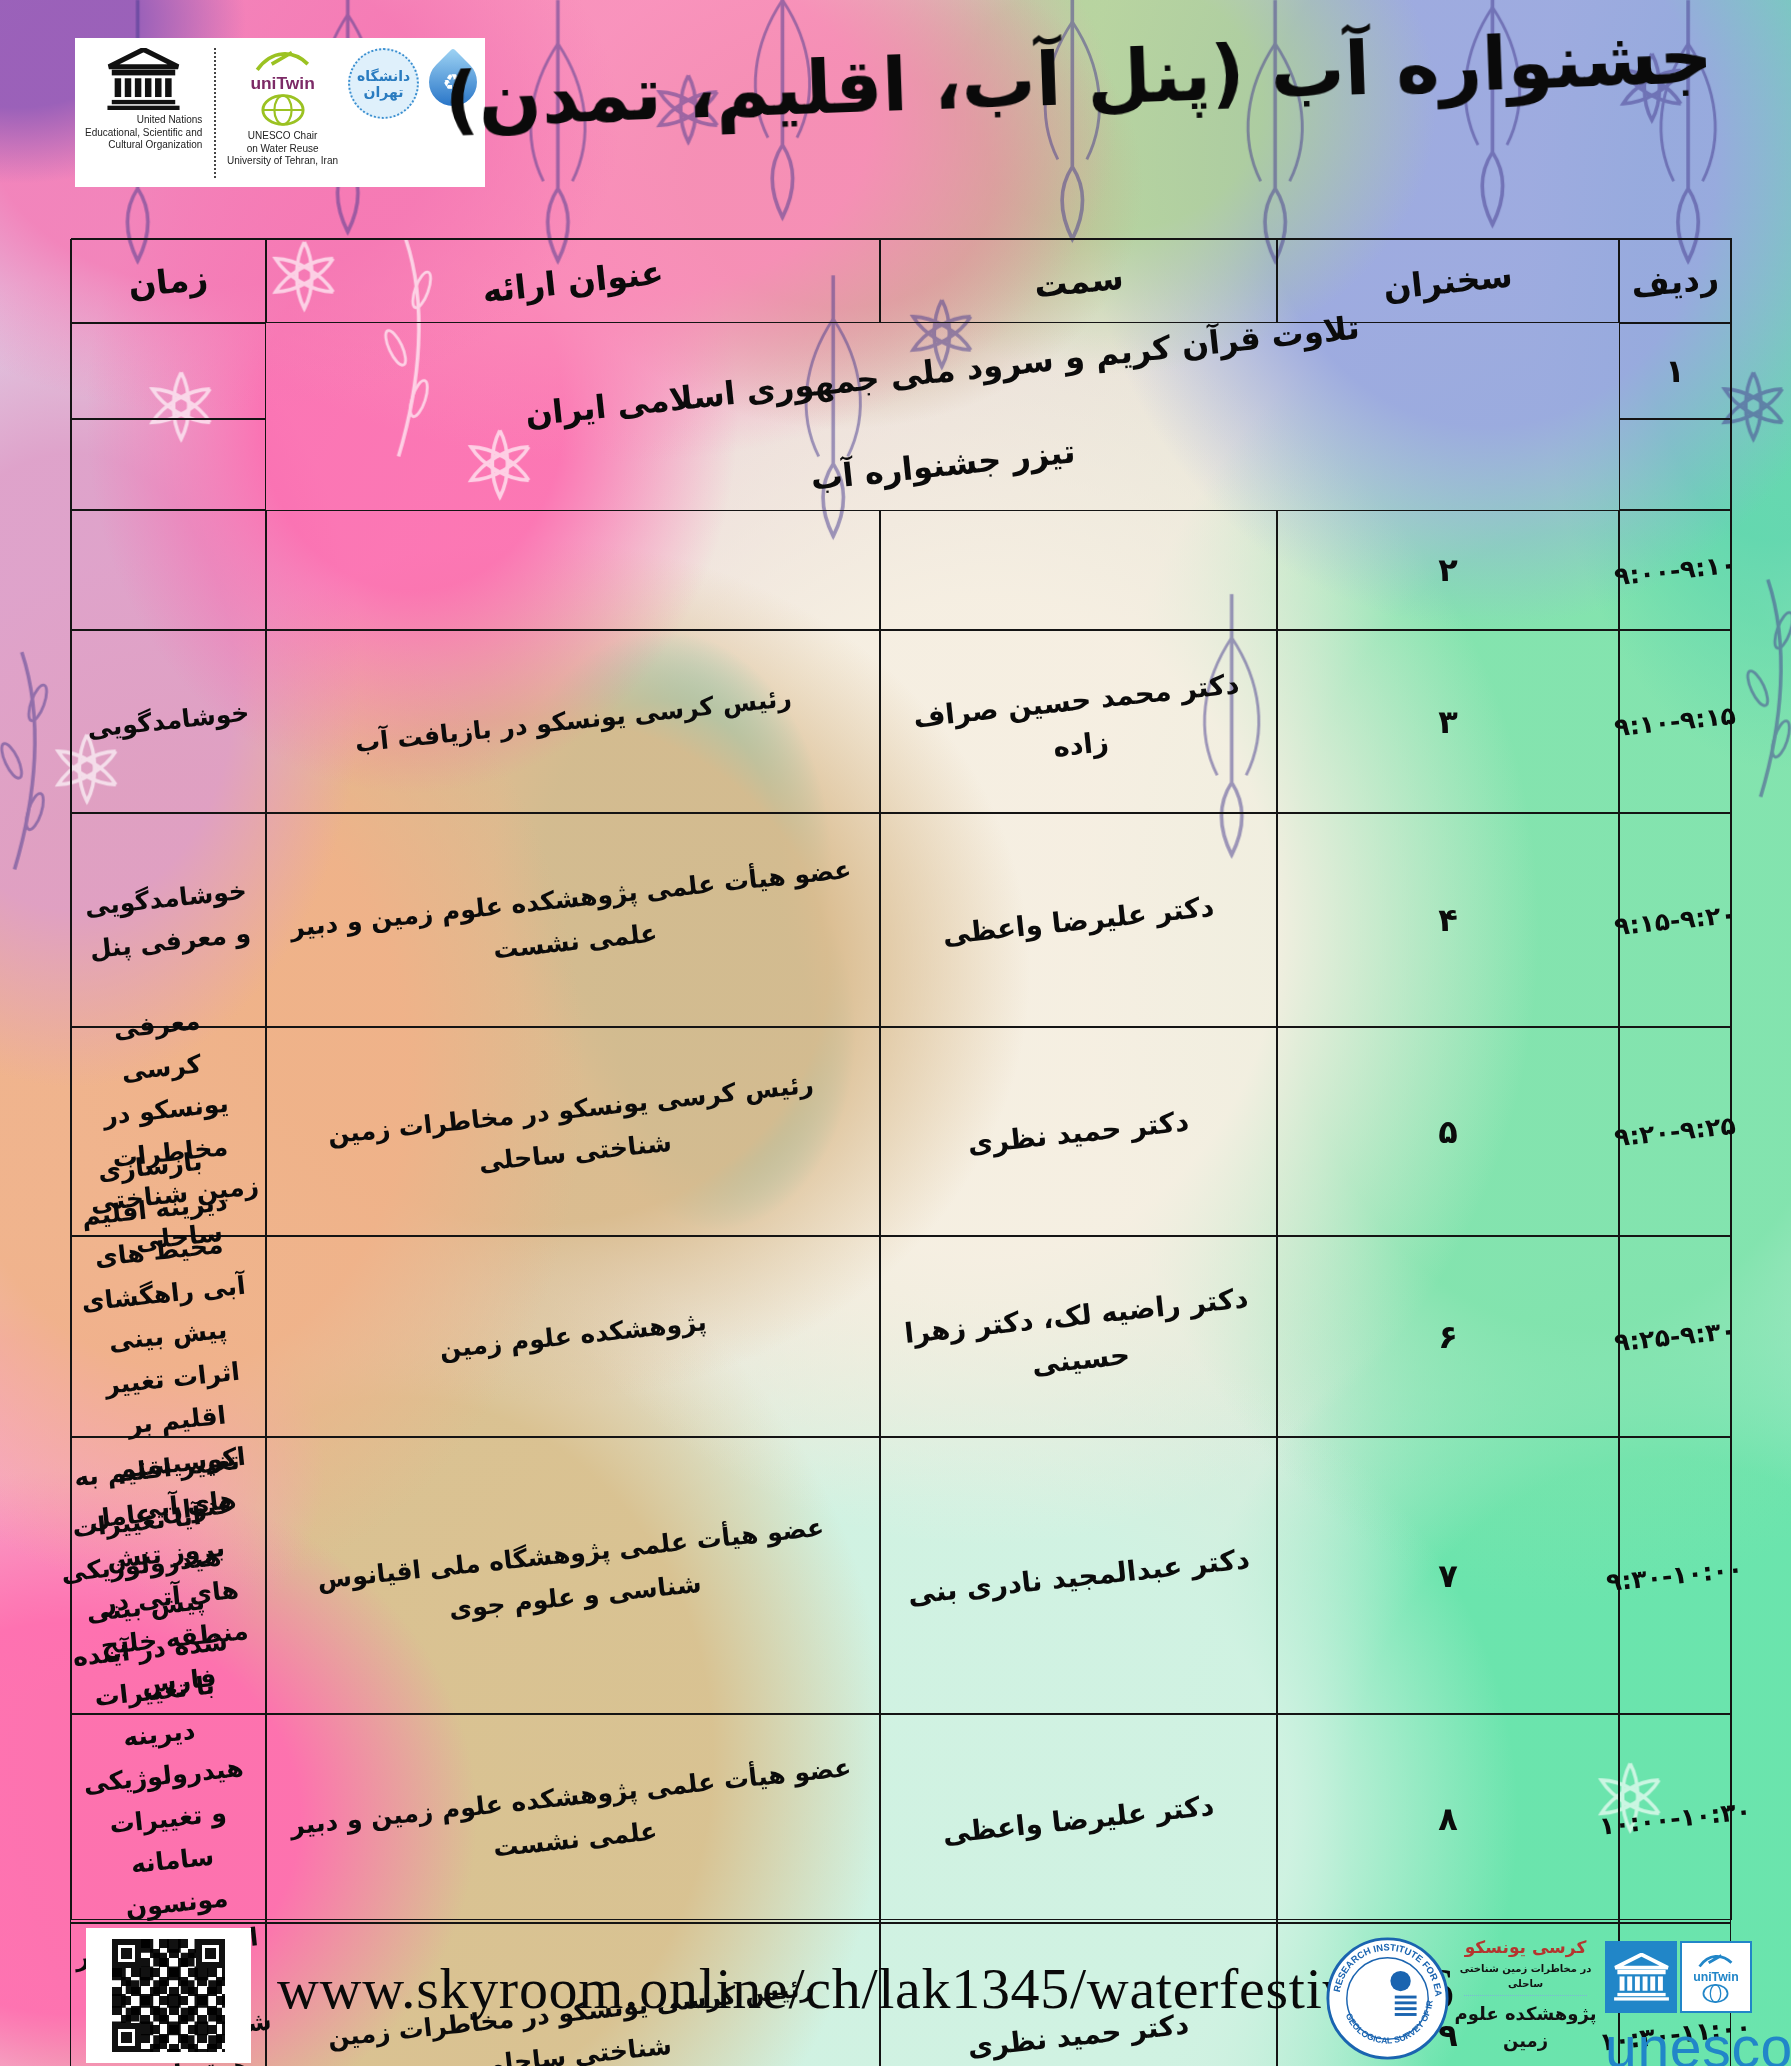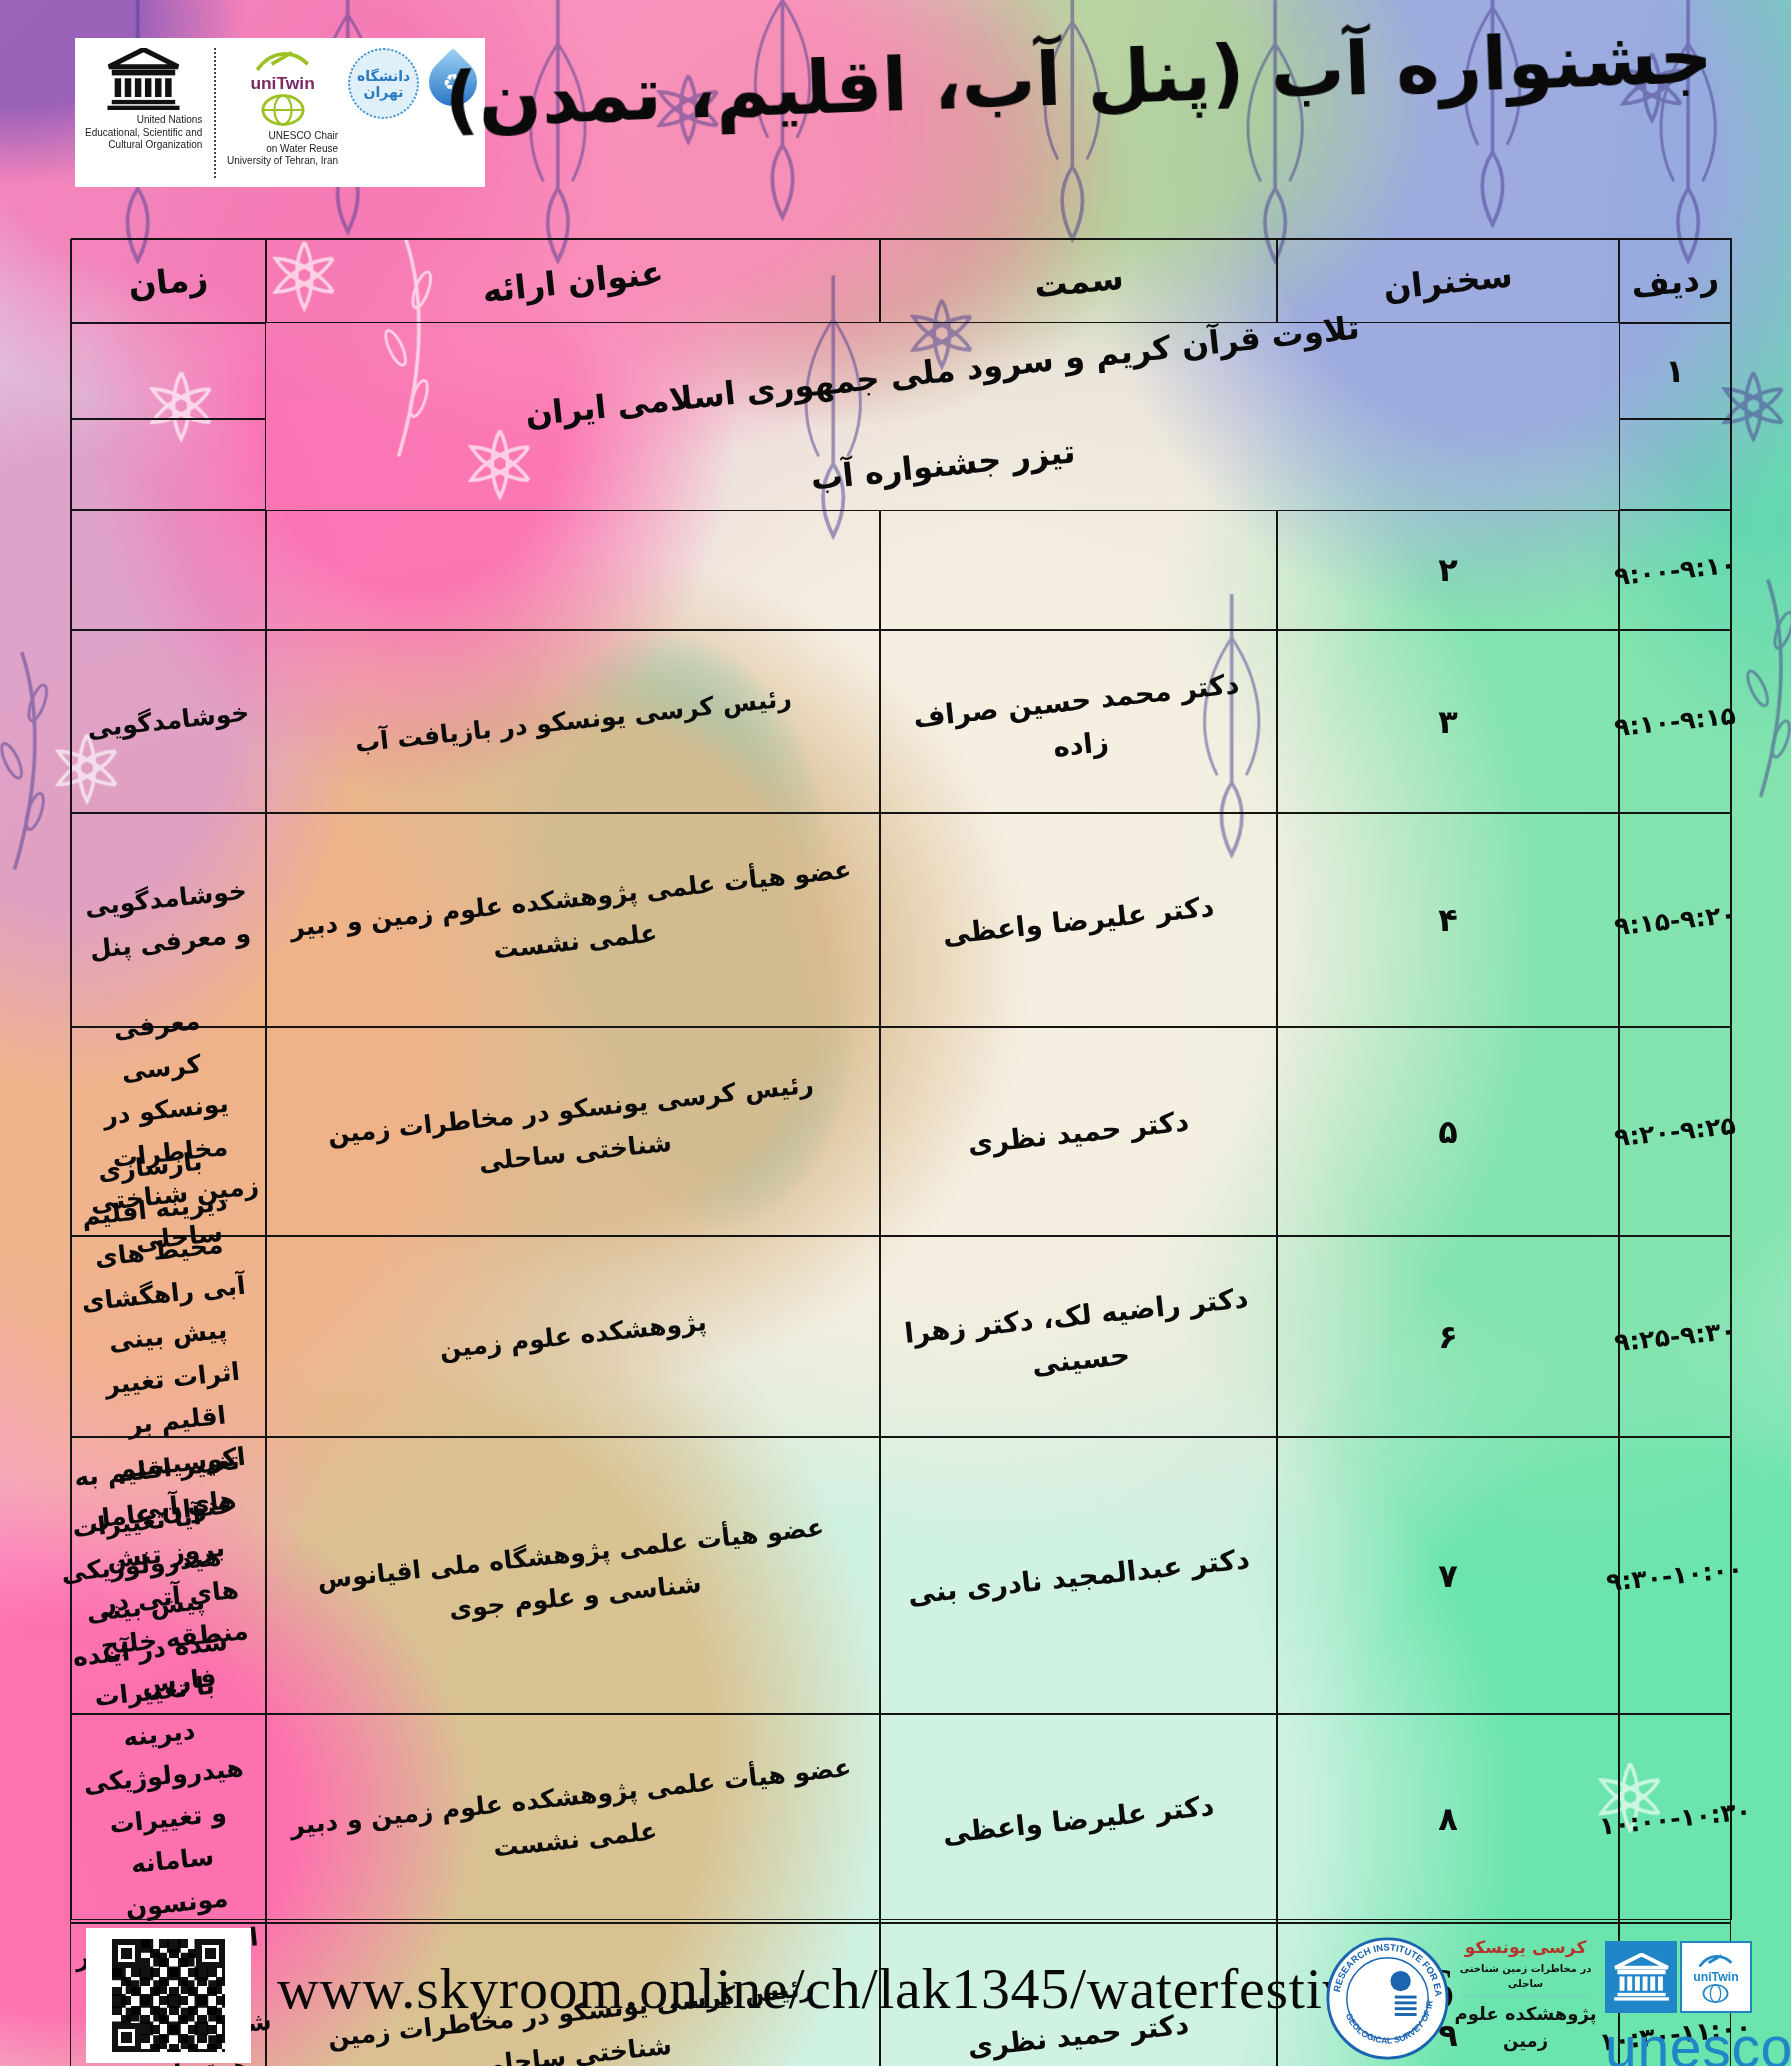--- a/index.html
+++ b/index.html
@@ -175,21 +175,21 @@
     <div class="lb-col">
       <svg width="65" height="25" viewBox="0 0 90 34">
         <path d="M10 30 C30 2 60 2 80 22 M30 22 L58 6" fill="none" stroke="#9bc222" stroke-width="5"></path>
       </svg>
       <div class="unitwin-name">uniTwin</div>
       <svg width="46" height="32" viewBox="0 0 64 44">
         <ellipse cx="32" cy="22" rx="28" ry="20" fill="none" stroke="#9bc222" stroke-width="4"></ellipse>
         <ellipse cx="32" cy="22" rx="12" ry="20" fill="none" stroke="#9bc222" stroke-width="3"></ellipse>
         <line x1="4" y1="22" x2="60" y2="22" stroke="#9bc222" stroke-width="3"></line>
       </svg>
-      <div class="lb-caption preline" style="text-align:right;">UNESCO Chair
+      <div class="lb-caption preline" style="text-align:center;">UNESCO Chair
 on Water Reuse
 University of Tehran, Iran</div>
     </div>
     <div class="lb-col">
       <div class="ut-seal fa">دانشگاه تهران</div>
     </div>
     <div class="lb-col">
       <div class="drop">
         <span>♻</span>
       </div>

